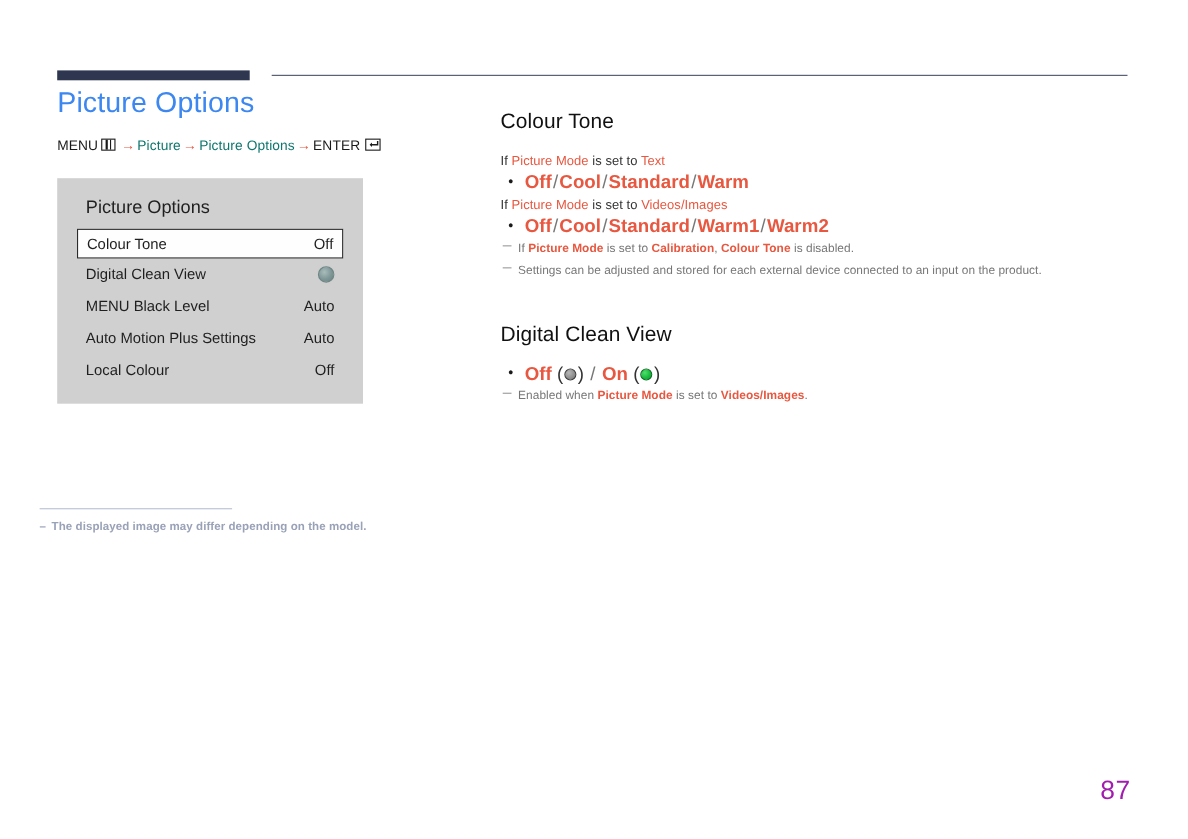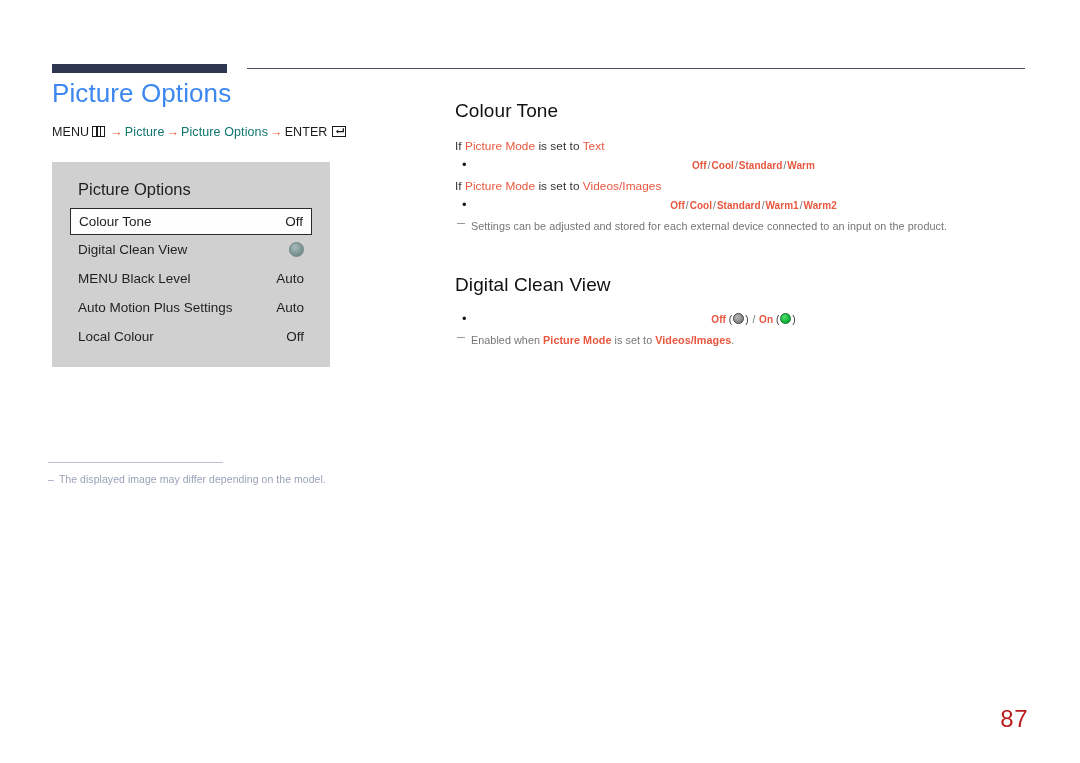--- a/index.html
+++ b/index.html
@@ -137,23 +137,24 @@
     border-radius: 50%;
     background: radial-gradient(circle at 38% 34%, #a9bcbc 0%, #7e9696 55%, #68807f 100%);
     border: 1px solid #6f8584;
     box-shadow: 0 0 0 1.5px #cfcfcf;
     vertical-align: middle;
   }
 
   
   .left-note-wrap {
     position: absolute;
-    left: 48px;
+    left: 36px;
     top: 462px;
     width: 360px;
+    font-weight: bold;
   }
   .left-note-rule {
     width: 175px;
     height: 1px;
     background: #b9bfd0;
     margin-bottom: 9px;
   }
   .left-note {
     font-size: 10.5px;
     color: #9aa2b8;
@@ -181,26 +182,25 @@
 
   .body-line {
     font-size: 11.8px;
     color: #333333;
     line-height: 20px;
     letter-spacing: .05px;
   }
   .body-line .hl { color: #e8573f; }
 
   .bullet-line {
-    font-size: 10px;
+    font-size: 17px;
     line-height: 20px;
     padding-left: 22px;
     position: relative;
     letter-spacing: .05px;
-    text-align: center;
   }
   .bullet-line::before {
     content: "•";
     position: absolute;
     left: 7px;
     top: -1px;
     color: #1a1a1a;
     font-size: 13px;
   }
   .bullet-line .opt { color: #e8573f; font-weight: 700; }
@@ -243,21 +243,21 @@
     border: 1.4px solid #0b6b22;
     box-sizing: border-box;
   }
 
   
   .page-num {
     position: absolute;
     right: 52px;
     bottom: 30px;
     font-size: 24px;
-    color: #b91c1c;
+    color: #a21caf;
     letter-spacing: .5px;
   }
 </style>
 </head>
 <body>
 
 <div class="header-rules">
   <div class="rule-thick"></div>
   <div class="rule-thin"></div>
 </div>
@@ -328,20 +328,23 @@
   </div>
 
   <div class="body-line">
     <span>If </span><span class="hl">Picture Mode</span><span> is set to </span><span class="hl">Videos/Images</span>
   </div>
 
   <div class="bullet-line">
     <span class="opt">Off</span><span class="sep">/</span><span class="opt">Cool</span><span class="sep">/</span><span class="opt">Standard</span><span class="sep">/</span><span class="opt">Warm1</span><span class="sep">/</span><span class="opt">Warm2</span>
   </div>
 
+  <div class="note-line">
+    <span>If </span><span class="hl">Picture Mode</span><span> is set to </span><span class="hl">Calibration</span><span>, </span><span class="hl">Colour Tone</span><span> is disabled.</span>
+  </div>
 
   <div class="note-line">
     <span>Settings can be adjusted and stored for each external device connected to an input on the product.</span>
   </div>
 
   <h2 class="sec-heading second">Digital Clean View</h2>
 
 
   <div class="bullet-line">
     <span class="opt">Off</span><span class="paren"> (</span><span class="sw sw-off"></span><span class="paren">)</span><span class="sep"> / </span><span class="opt">On</span><span class="paren"> (</span><span class="sw sw-on"></span><span class="paren">)</span>

